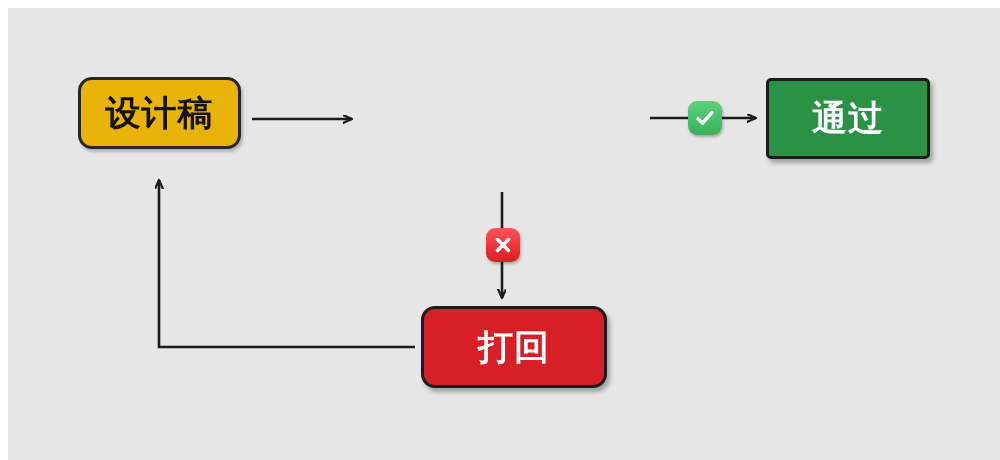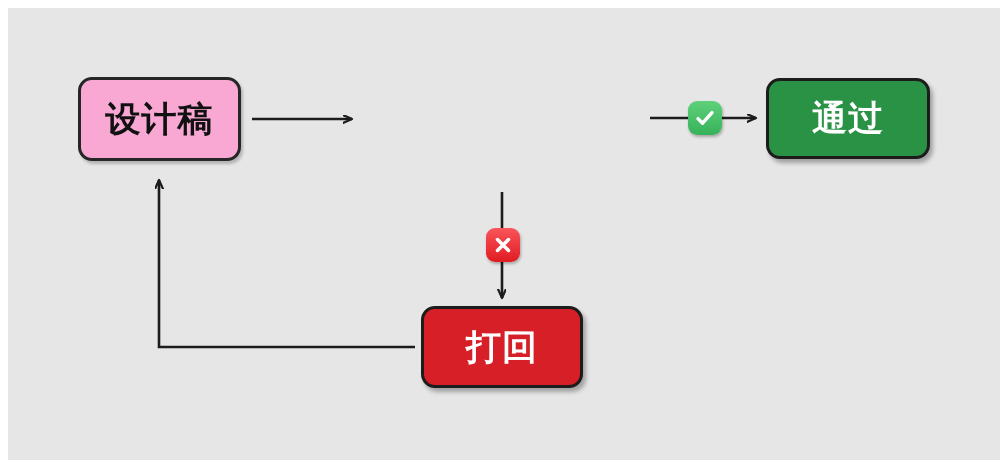--- a/index.html
+++ b/index.html
@@ -52,22 +52,22 @@
     display: block;
     white-space: nowrap;
     letter-spacing: 1px;
   }
 
   
   #node-design {
     left: 78px;
     top: 77px;
     width: 163px;
-    height: 84px;
-    background: #f9a8d4;
+    height: 72px;
+    background: #eab308;
     border: 3px solid #262626;
     border-radius: 14px;
     box-shadow: 2px 3px 3px rgba(0,0,0,0.22);
     text-align: center;
   }
   #node-design .node-label {
     color: #111111;
     font-size: 35px;
     font-weight: 700;
   }
@@ -93,34 +93,34 @@
   }
 
   
   #node-pass {
     left: 766px;
     top: 78px;
     width: 164px;
     height: 81px;
     background: #2a9245;
     border: 3px solid #1c1c1c;
-    border-radius: 14px;
+    border-radius: 5px;
     box-shadow: 3px 4px 4px rgba(0,0,0,0.30);
   }
   #node-pass .node-label {
     color: #ffffff;
     font-size: 35px;
     font-weight: 700;
   }
 
   
   #node-reject {
     left: 421px;
     top: 306px;
-    width: 162px;
+    width: 186px;
     height: 82px;
     background: #d61f26;
     border: 3px solid #1c1c1c;
     border-radius: 14px;
     box-shadow: 3px 4px 4px rgba(0,0,0,0.30);
   }
   #node-reject .node-label {
     color: #ffffff;
     font-size: 35px;
     font-weight: 700;

